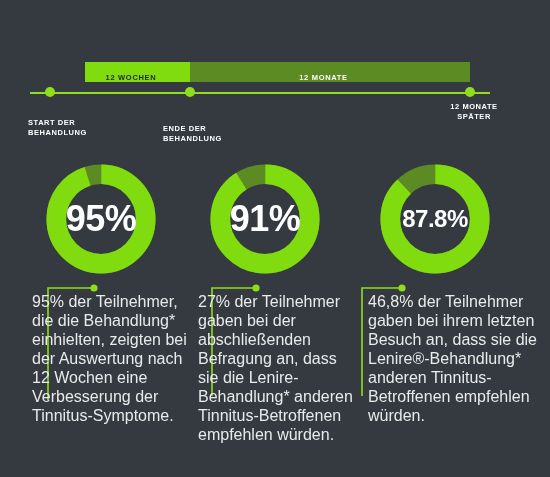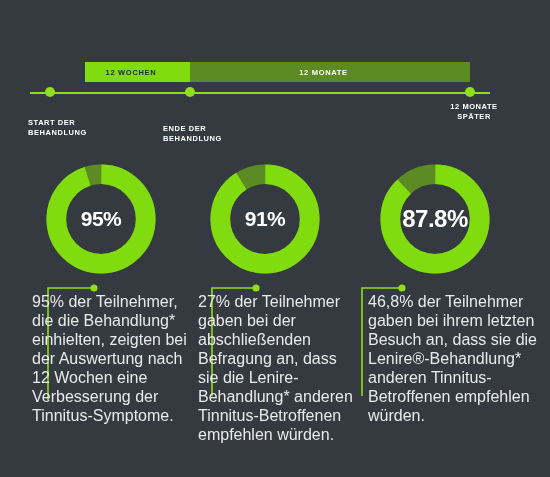--- a/index.html
+++ b/index.html
@@ -12,21 +12,21 @@
     -webkit-font-smoothing:antialiased;
   }
   .stage{position:absolute;inset:0;}
 
   
   .timeline{position:absolute;left:0;top:0;width:550px;height:140px;}
   .bar{position:absolute;top:62px;height:20px;}
   .bar-weeks{left:85px;width:105px;background:#80dc0f;}
   .bar-months{left:190px;width:280px;background:#5c8a23;}
   .bar-label{
-    position:absolute;left:0;right:13px;top:0;height:20px;
+    position:absolute;left:0;right:13px;top:0;height:30px;
     display:flex;align-items:center;justify-content:center;
     font-size:7.5px;font-weight:bold;letter-spacing:.7px;
   }
   .bar-weeks .bar-label{color:#222b2e;}
   .bar-months .bar-label{color:#ffffff;}
 
   .axis{position:absolute;left:30px;top:91.5px;width:460px;height:2px;background:#8ede1b;}
   .node{position:absolute;width:10px;height:10px;border-radius:50%;background:#8ede1b;top:87px;}
   .node.n1{left:45px;}
   .node.n2{left:185px;}
@@ -45,21 +45,21 @@
   .col3{left:354px;}
 
   .donut-wrap{position:absolute;top:0;width:118px;height:118px;}
   .col1 .donut-wrap{left:20px;}
   .col2 .donut-wrap{left:18px;}
   .col3 .donut-wrap{left:22px;}
   .donut{width:118px;height:118px;display:block;}
   .donut-value{
     position:absolute;left:0;right:0;top:0;bottom:0;
     display:flex;align-items:center;justify-content:center;
-    color:#ffffff;font-weight:bold;font-size:21px;letter-spacing:-0.5px;
+    color:#ffffff;font-weight:bold;font-size:36px;letter-spacing:-0.5px;
   }
   .col3 .donut-value{font-size:24px;}
 
   
   .connector{position:absolute;top:110px;left:0;width:170px;height:132px;}
 
   .caption{
     position:absolute;left:10px;width:156px;top:132px;
     color:#e9eaea;font-size:16px;line-height:19px;
   }

